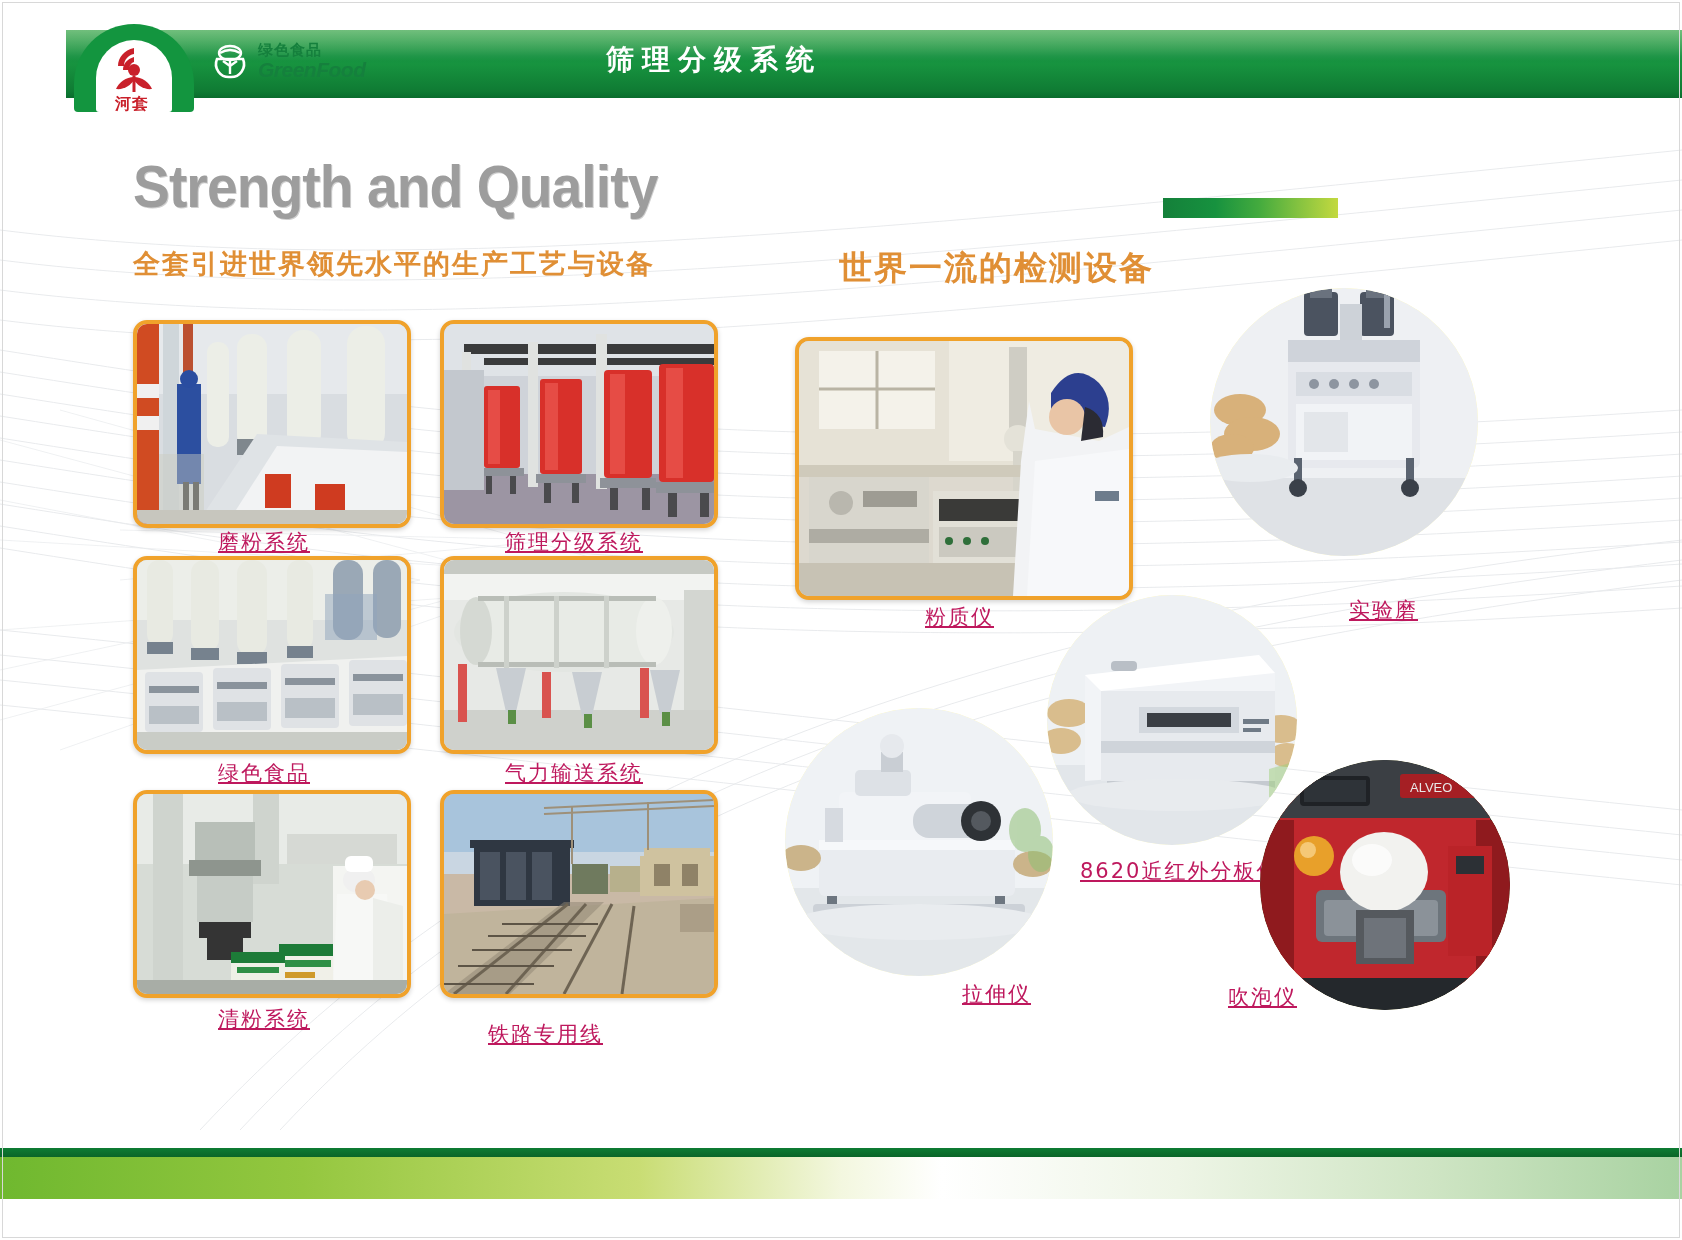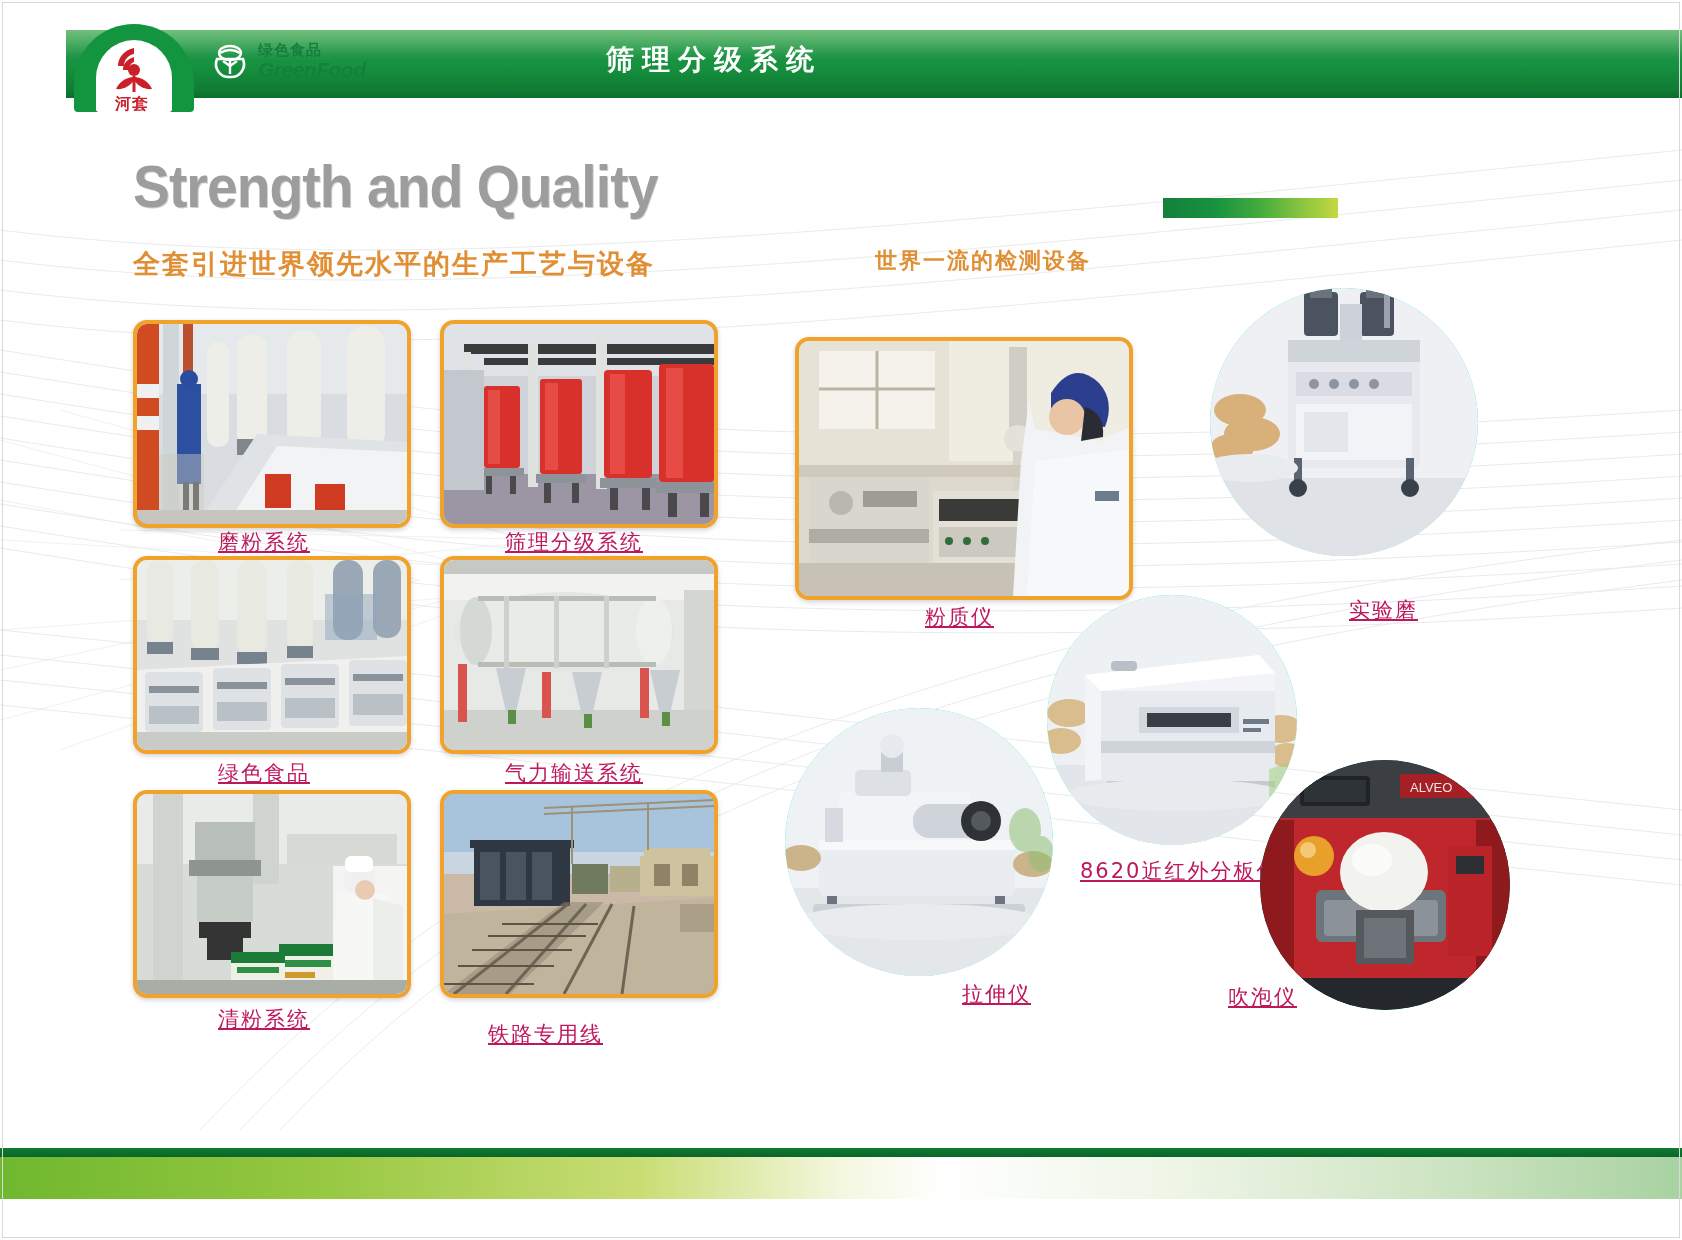--- a/index.html
+++ b/index.html
@@ -55,32 +55,32 @@
       color:#9d9d9d;letter-spacing:-1px;font-family:"Liberation Sans",sans-serif;
       transform:scaleX(.92);transform-origin:left center;
       text-shadow:1px 1px 0 #cfcfcf;}
   #title-cn{position:absolute;left:812px;top:176px;font-size:37px;font-weight:bold;
       color:#106b37;letter-spacing:3px;font-family:"DejaVu Sans",sans-serif;}
   #title-bar{position:absolute;left:1163px;top:198px;width:175px;height:20px;
       background:linear-gradient(90deg,#14803a 0%,#17923f 30%,#44ab3e 55%,#86c340 78%,#c3d93f 100%);}
 
   #sub-left{position:absolute;left:133px;top:246px;font-size:27px;color:#e08f35;
       font-weight:bold;letter-spacing:2px;font-family:"DejaVu Sans",sans-serif;}
-  #sub-right{position:absolute;left:875px;top:246px;font-size:22px;color:#e08f35;
+  #sub-right{position:absolute;left:839px;top:246px;font-size:33px;color:#e08f35;
       font-weight:bold;letter-spacing:2px;font-family:"DejaVu Sans",sans-serif;}
 
   
   .photo{position:absolute;border:4px solid #f0a22b;border-radius:14px;overflow:hidden;
       box-shadow:0 2px 5px rgba(0,0,0,.18);background:#b9c3cd;}
   .photo .ph{position:absolute;inset:0;}
   .cap{position:absolute;font-size:21px;color:#be185d;letter-spacing:2px;
       font-family:"DejaVu Sans",sans-serif;white-space:nowrap;text-decoration:underline;}
 
   
-  .circ{position:absolute;border-radius:50%;overflow:hidden;background:#5eead4;text-decoration:underline;}
+  .circ{position:absolute;border-radius:50%;overflow:hidden;background:#fef9c3;text-decoration:underline;}
   .circ .ph{position:absolute;inset:0;}
 
   
   #foot-line{position:absolute;left:0;top:1148px;width:1682px;height:9px;
       background:linear-gradient(180deg,#0e7c33,#0a6528);}
   #foot-grad{position:absolute;left:0;top:1157px;width:1682px;height:42px;
       background:linear-gradient(90deg,#6fb82f 0%,#94c73f 18%,#c9dd74 38%,#f3f7df 50%,#ffffff 56%,#eef5e6 70%,#cfe5c4 85%,#a8d2a1 100%);}
   #foot-white{position:absolute;left:0;top:1199px;width:1682px;height:41px;background:#fff;}
 </style>
 </head>

